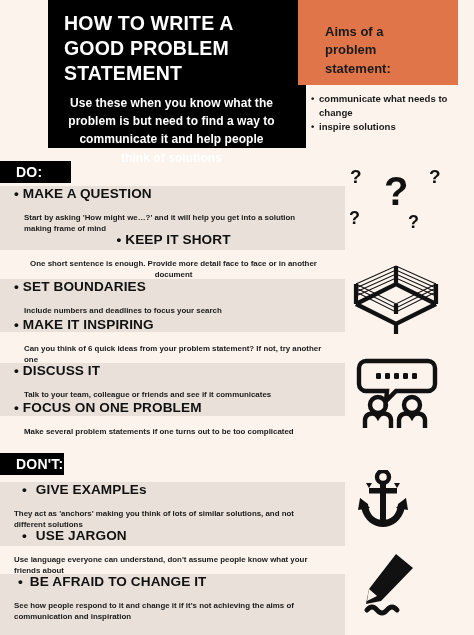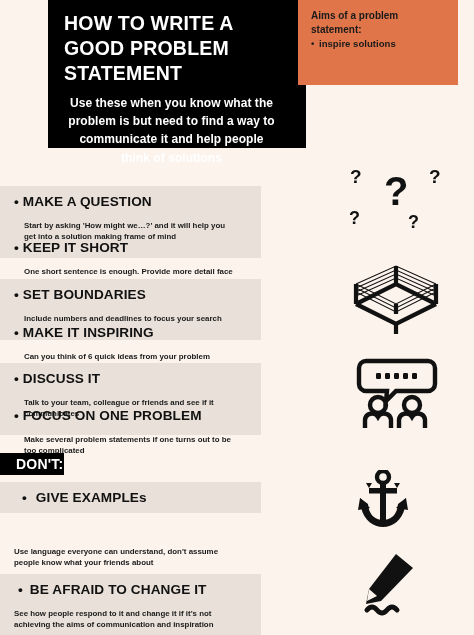--- a/index.html
+++ b/index.html
@@ -55,23 +55,23 @@
     top: 0;
     width: 160px;
     height: 85px;
     background: #e0754a;
     box-sizing: border-box;
     padding: 9px 9px 0 13px;
   }
   .aims-title {
     color: #1a1a1a;
     font-weight: bold;
-    font-size: 10px;
+    font-size: 13px;
     line-height: 1.42;
-    margin: 0;
+    margin: 14px;
   }
   .aims-list {
     margin: 0;
     padding: 0;
     list-style: none;
   }
   .aims-list li {
     color: #1a1a1a;
     font-weight: bold;
     font-size: 9.6px;
@@ -103,23 +103,23 @@
     font-size: 14px;
     letter-spacing: 0.2px;
   }
   .banner.do-banner  { top: 161px; width: 71px; }
   .banner.dont-banner{ top: 453px; width: 64px; }
 
   
   .item {
     position: absolute;
     left: 0;
-    width: 261px;
+    width: 345px;
     box-sizing: border-box;
-    padding: 8px 12px 6px 14px;
+    padding: 0 12px 6px 14px;
   }
   .item.shaded { background: #e9e1d9; }
   .item-head {
     font-weight: bold;
     font-size: 13.6px;
     color: #111111;
     letter-spacing: 0.1px;
     line-height: 1.18;
     margin: 0 0 1px 0;
     white-space: nowrap;
@@ -162,33 +162,37 @@
 <div id="page">
 
   <div class="hero">
     <h1 class="hero-title">HOW TO WRITE A GOOD PROBLEM STATEMENT</h1>
     <p class="hero-sub">Use these when you know what the problem is but need to find a way to communicate it and help people think of solutions</p>
   </div>
 
   <div class="aims">
     <p class="aims-title">Aims of a problem statement:</p>
     <ul class="aims-list">
+      <li>communicate what needs to change</li>
       <li>inspire solutions</li>
     </ul>
   </div>
 
+  <div class="banner do-banner">
+    <span>DO:</span>
+  </div>
 
   <div class="item shaded" style="top:186px;">
     <p class="item-head">
       <span class="b">•</span><span>MAKE A QUESTION</span>
     </p>
     <p class="item-body">Start by asking 'How might we…?' and it will help you get into a solution making frame of mind</p>
   </div>
 
-  <div class="item" style="top:232px;">
+  <div class="item" style="top:232px;text-align:center;">
     <p class="item-head">
       <span class="b">•</span><span>KEEP IT SHORT</span>
     </p>
     <p class="item-body">One short sentence is enough. Provide more detail face to face or in another document</p>
   </div>
 
   <div class="item shaded" style="top:279px;">
     <p class="item-head">
       <span class="b">•</span><span>SET BOUNDARIES</span>
     </p>
@@ -217,23 +221,27 @@
   </div>
 
   <div class="banner dont-banner">
     <span>DON'T:</span>
   </div>
 
   <div class="item shaded" style="top:482px;padding-left:22px;">
     <p class="item-head">
       <span class="b" style="margin-right:9px;">•</span><span>GIVE EXAMPLEs</span>
     </p>
+    <p class="item-body" style="margin-left:-8px;">They act as 'anchors' making you think of lots of similar solutions, and not different solutions</p>
   </div>
 
   <div class="item" style="top:528px;padding-left:22px;">
+    <p class="item-head">
+      <span class="b" style="margin-right:9px;">•</span><span>USE JARGON</span>
+    </p>
     <p class="item-body" style="margin-left:-8px;">Use language everyone can understand, don't assume people know what your friends about</p>
   </div>
 
   <div class="item shaded" style="top:574px;padding-left:18px;">
     <p class="item-head">
       <span class="b" style="margin-right:7px;">•</span><span>BE AFRAID TO CHANGE IT</span>
     </p>
     <p class="item-body" style="margin-left:-4px;">See how people respond to it and change it if it's not achieving the aims of communication and inspiration</p>
   </div>
 

